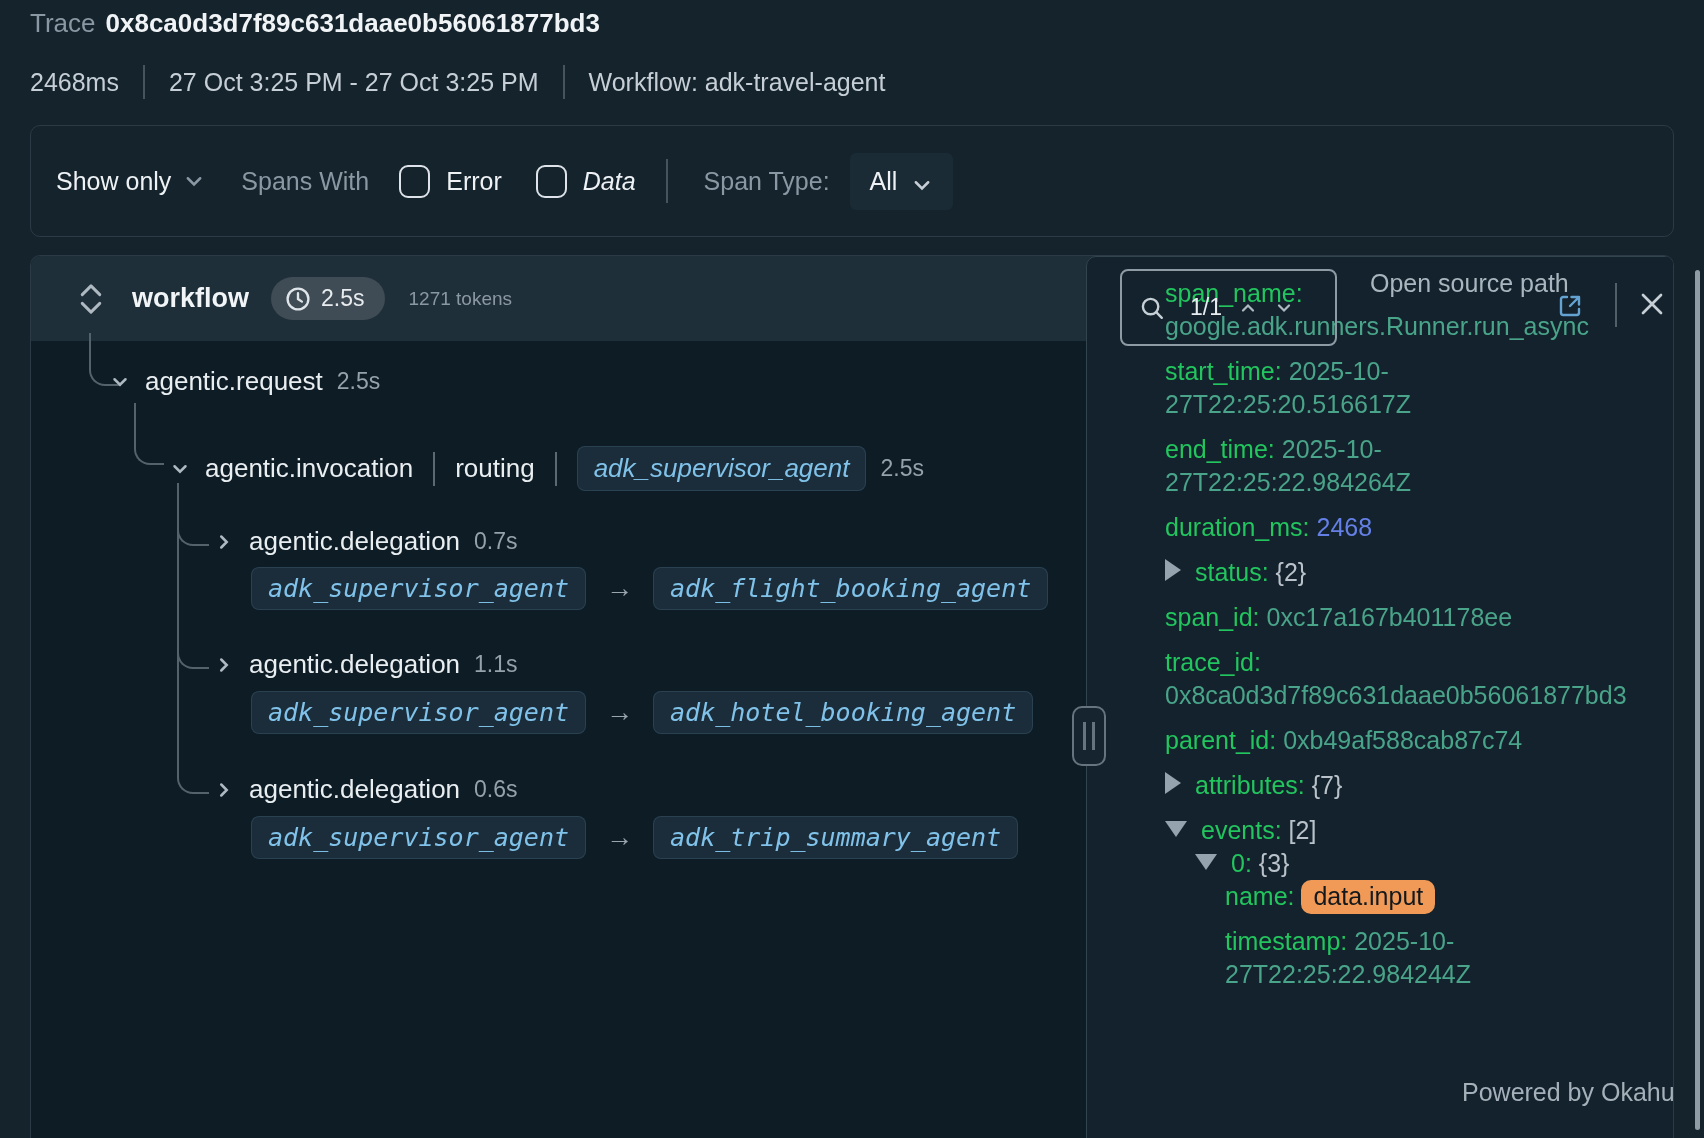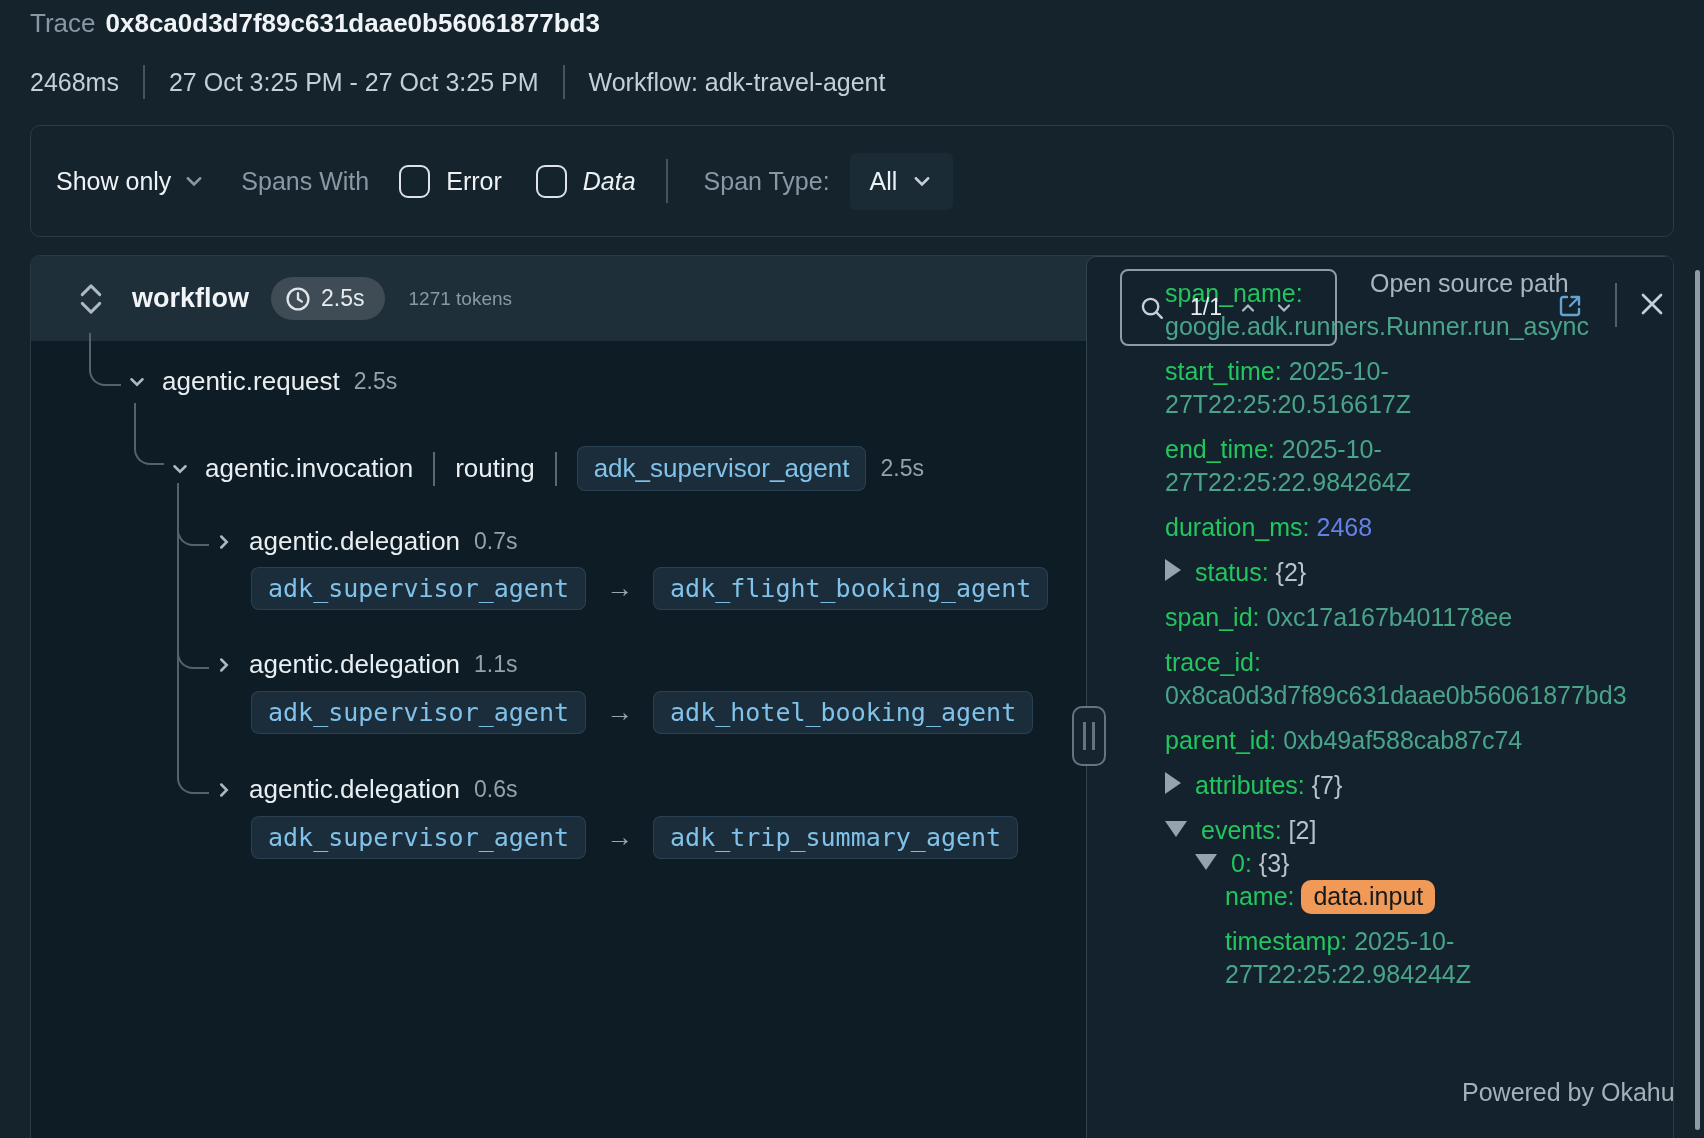--- a/index.html
+++ b/index.html
@@ -15,40 +15,40 @@
 
   
   .filter-bar{position:absolute;left:30px;top:125px;width:1644px;height:112px;
               border:1.5px solid #2b3a45;border-radius:10px;box-sizing:border-box;
               display:flex;align-items:center;padding-left:25px;font-size:25px;}
   .fb-white{color:#eef2f4;font-weight:500;}
   .fb-gray{color:#8a98a3;}
   .chev{display:inline-flex;align-items:center;}
   .checkbox{width:31px;height:33px;border:2.5px solid #dde3e8;border-radius:9px;
             box-sizing:border-box;background:transparent;flex:none;}
-  .span-type-select{display:flex;align-items:center;gap:14px;background:#1b2b35;
+  .span-type-select{display:flex;align-items:flex-end;gap:14px;background:#1b2b35;
                     border-radius:6px;padding:14px 20px;margin-left:20px;}
 
   
   .tree-panel{position:absolute;left:30px;top:255px;width:1644px;height:883px;
               border:1.5px solid #2b3a45;border-bottom:none;border-radius:10px 10px 0 0;
               box-sizing:border-box;background:#0e1c26;overflow:hidden;}
   .tree-header{height:85px;background:#1f2f39;display:flex;align-items:center;
                padding-left:45px;}
   .workflow-title{margin-left:26px;font-size:27px;font-weight:700;color:#f2f5f7;}
   .pill{margin-left:22px;display:flex;align-items:center;gap:10px;background:#3f4c55;
         border-radius:999px;padding:8px 20px 8px 14px;font-size:23px;color:#e8ecef;}
   .tokens{margin-left:24px;font-size:19px;color:#8a98a3;}
   .tree-body{position:relative;height:798px;}
   .trow{position:absolute;display:flex;align-items:center;gap:14px;font-size:26px;
         color:#e9eef1;white-space:nowrap;}
   .dur{font-size:23px;color:#96a2ab;}
   .rowdiv{width:2px;height:34px;background:#5b6973;margin:0 6px;}
   .agent-badge{background:#1b2d3a;border:1px solid rgba(110,160,190,.18);border-radius:8px;
-               padding:6px 16px;color:#80c2e9;}
+               padding:6px 16px;color:#80c2e9;font-style:italic;}
   .mono{font-family:"DejaVu Sans Mono",monospace;font-size:25px;}
   .arrow{color:#9aa5ae;font-size:27px;margin:0 6px;}
   .elbow{position:absolute;border-left:2px solid #54626c;border-bottom:2px solid #54626c;
          border-bottom-left-radius:16px;}
 
   
   .details-panel{position:absolute;left:1055px;top:0;width:597px;height:883px;
                  background:#13222c;border:1.5px solid #33444f;border-radius:10px 10px 0 0;
                  box-sizing:border-box;overflow:hidden;}
   .search-box{position:absolute;left:33px;top:12px;width:217px;height:77px;
@@ -150,21 +150,21 @@
     </div>
 
     <div class="tree-body">
 
       <div class="elbow" style="left:58px;top:-8px;width:30px;height:51px;"></div>
       <div class="elbow" style="left:103px;top:62px;width:28px;height:60px;"></div>
       <div class="elbow" style="left:146px;top:142px;width:30px;height:61px;"></div>
       <div class="elbow" style="left:146px;top:142px;width:30px;height:184px;"></div>
       <div class="elbow" style="left:146px;top:142px;width:30px;height:309px;"></div>
 
-      <div class="trow" style="left:95px;top:25px;">
+      <div class="trow" style="left:78px;top:25px;">
         <span class="chev">
           <svg width="22" height="22" viewBox="0 0 16 16">
               <path d="M4 6l4 4 4-4" fill="none" stroke="#aeb9c1" stroke-width="1.8" stroke-linecap="round"></path>
             </svg>
         </span>
         <span>agentic.request</span>
         <span class="dur">2.5s</span>
       </div>
 
       <div class="trow" style="left:138px;top:105px;">

